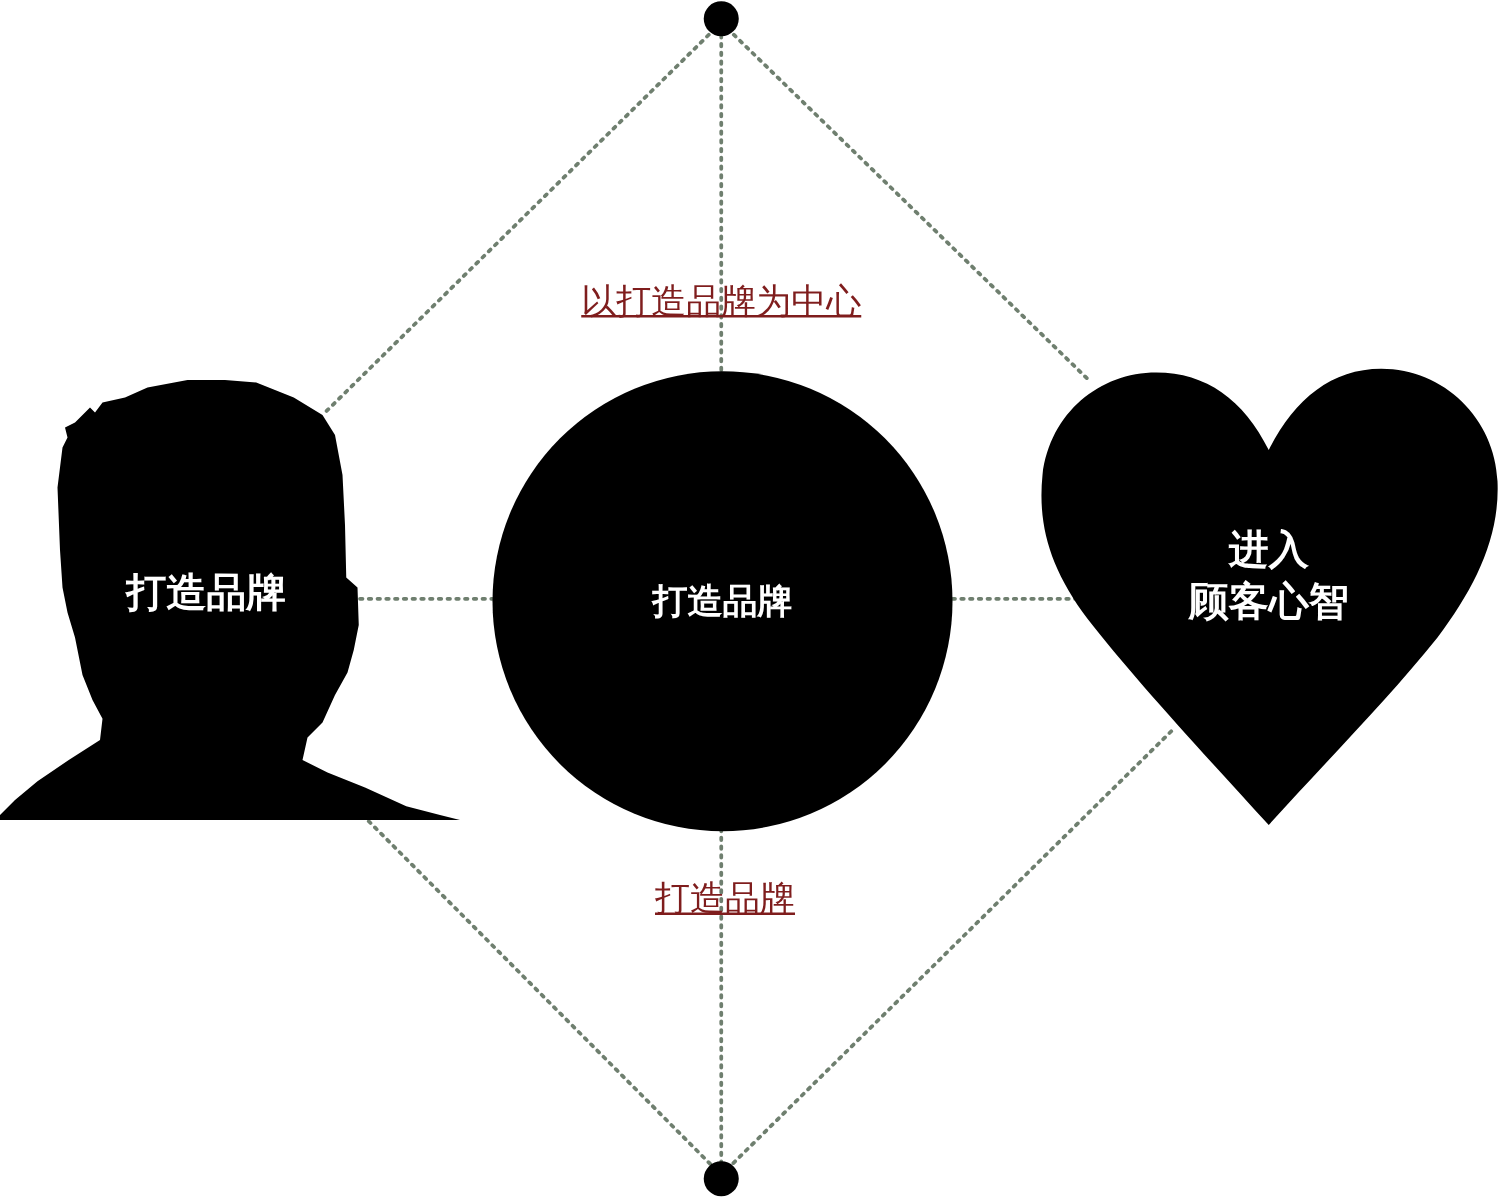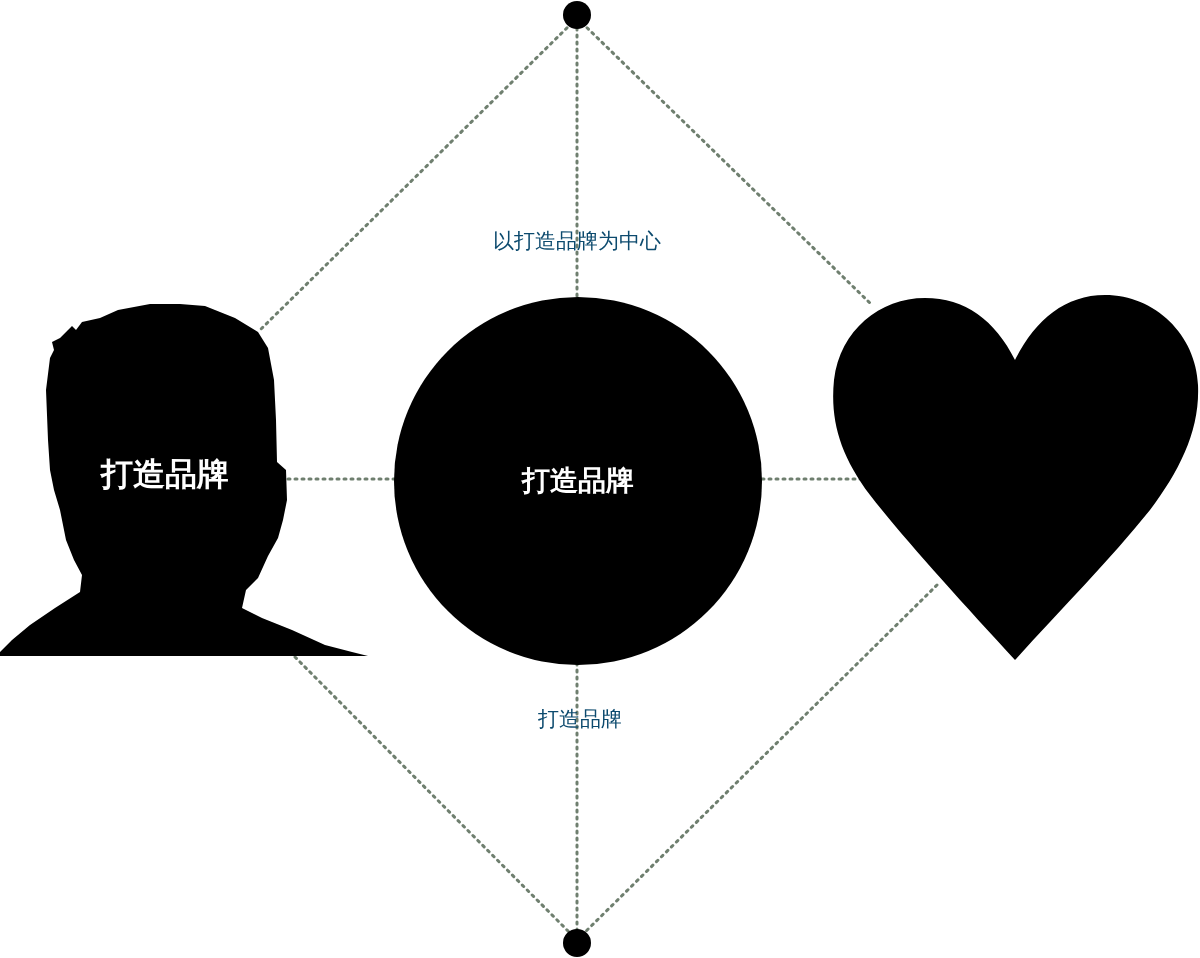--- a/index.html
+++ b/index.html
@@ -1,20 +1,20 @@
 <!DOCTYPE html>
 <html><head>
   <meta charset="utf-8">
   <style>
     html, body { margin: 0; padding: 0; background: #ffffff; }
     body { width: 1200px; height: 958px; position: relative; overflow: hidden;
            font-family: "DejaVu Sans", "Liberation Sans", sans-serif; }
     svg.stage { position: absolute; left: 0; top: 0; width: 1200px; height: 958px; }
     .label { position: absolute; text-align: center; white-space: nowrap; }
-    .label-dark { color: #0c4a6e; font-size: 21px; line-height: 38px; }
+    .label-dark { color: #7f1d1d; font-size: 28px; line-height: 38px; text-decoration: underline; }
     .label-light { color: #ffffff; font-weight: bold; }
     #center-label { font-size: 28px; line-height: 50px; }
     #left-label { font-size: 32px; line-height: 40px; }
     #right-label { font-size: 32px; line-height: 42px; }
   </style>
 </head>
 <body>
 
 <svg class="stage" viewBox="0 0 1200 958">
 
@@ -52,17 +52,19 @@
            C 1110,560 1060,610 1015,660 Z"></path>
 </svg>
 
 <div class="label label-dark" style="left:427px; top:222px; width:300px;">以打造品牌为中心</div>
 
 <div class="label label-light" id="center-label" style="left:428px; top:456px; width:300px;">打造品牌</div>
 
 <div class="label label-light" id="left-label" style="left:60px; top:454px; width:210px;">打造品牌</div>
 
 <div class="label label-light" id="right-label" style="left:915px; top:418px; width:200px;">
+  <div>进入</div>
+  <div>顾客心智</div>
 </div>
 
 <div class="label label-dark" style="left:460px; top:700px; width:240px; background:transparent;">
   <div>打造品牌</div>
 </div>
 
 </body></html>

